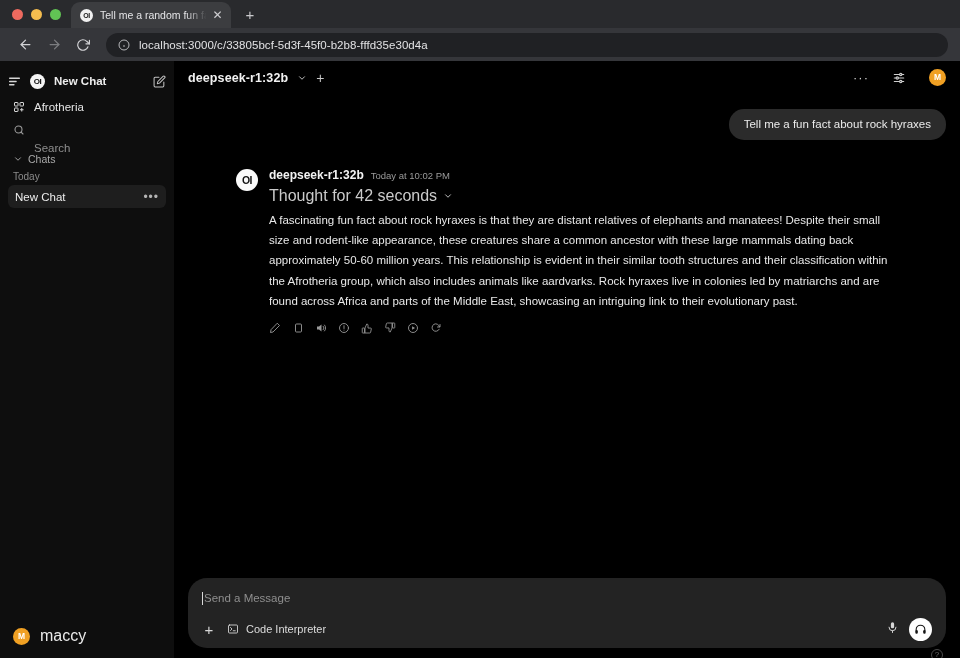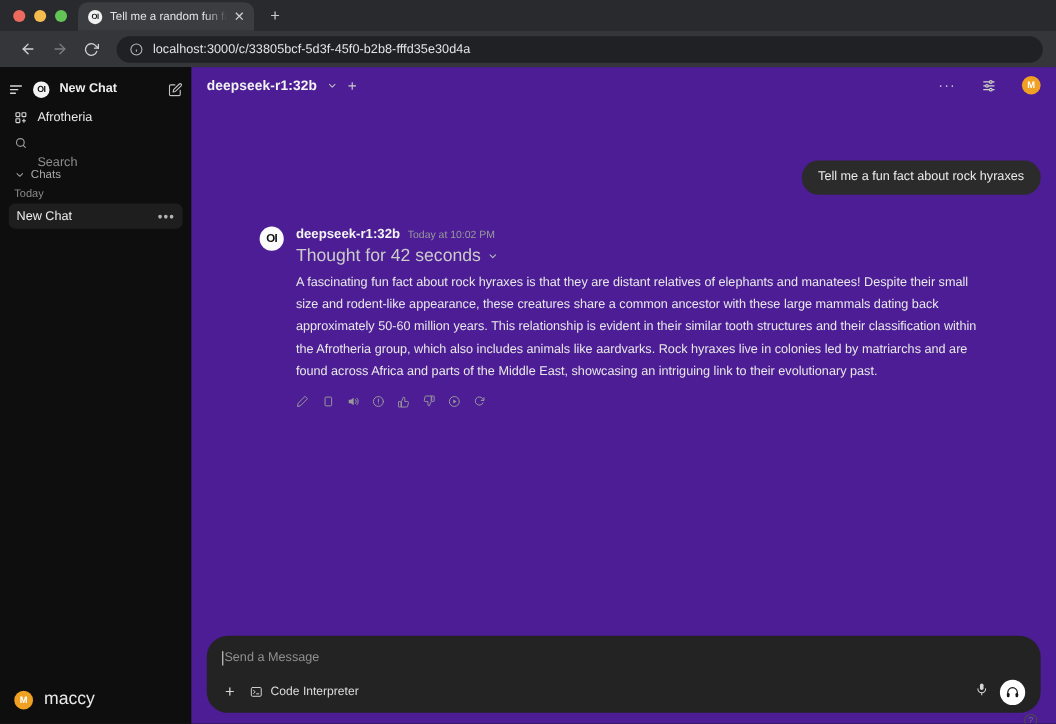--- a/index.html
+++ b/index.html
@@ -109,39 +109,39 @@
     height: 26px; padding: 0 5px; border-radius: 6px;
   }
   .avatar-sm {
     width: 17px; height: 17px; border-radius: 50%;
     background: #f0a023; color: #fff; font-size: 8.5px;
     font-weight: 600; text-align: center; line-height: 17px; flex: none;
   }
   .sb-bottom .lbl { font-size: 16px; color: #e9e9e9; }
 
   
-  .main { flex: 1; display: flex; flex-direction: column; background: #4c1d95; position: relative; gap: 44px; }
+  .main { flex: 1; display: flex; flex-direction: column; background: #000000; position: relative; }
 
   .main-head { height: 33px; display: flex; align-items: center; padding: 0 14px; gap: 9px; }
   .model-name { font-size: 12.5px; font-weight: 700; color: #f2f2f2; letter-spacing: 0.1px; }
   .head-spacer { flex: 1; }
   .head-ico { color: #cfcfcf; display: flex; align-items: center; justify-content: center; }
   .avatar-md {
     width: 17px; height: 17px; border-radius: 50%;
     background: #f0a023; color: #fff; font-size: 8.5px;
     font-weight: 600; text-align: center; line-height: 17px;
   }
 
   .thread { flex: 1; overflow: hidden; padding: 0 14px; }
 
   .user-row { display: flex; justify-content: flex-end; margin-top: 8px; }
   .user-bubble {
     background: #2b2b2b; border-radius: 15px;
     padding: 8px 15px; font-size: 11.5px; color: #ebebeb;
-    max-width: 520px; line-height: 1.3;
+    max-width: 520px; line-height: 1.3; margin-top: 7px;
   }
 
   .ai-row { display: flex; gap: 11px; margin-top: 28px; padding-left: 48px; }
   .ai-avatar {
     width: 22px; height: 22px; border-radius: 50%;
     background: #fbfbfb; color: #121212; flex: none;
     font-size: 10.5px; font-weight: 700; text-align: center;
     line-height: 22px; letter-spacing: -0.6px; margin-top: 1px;
   }
   .ai-body { flex: 1; max-width: 625px; }

